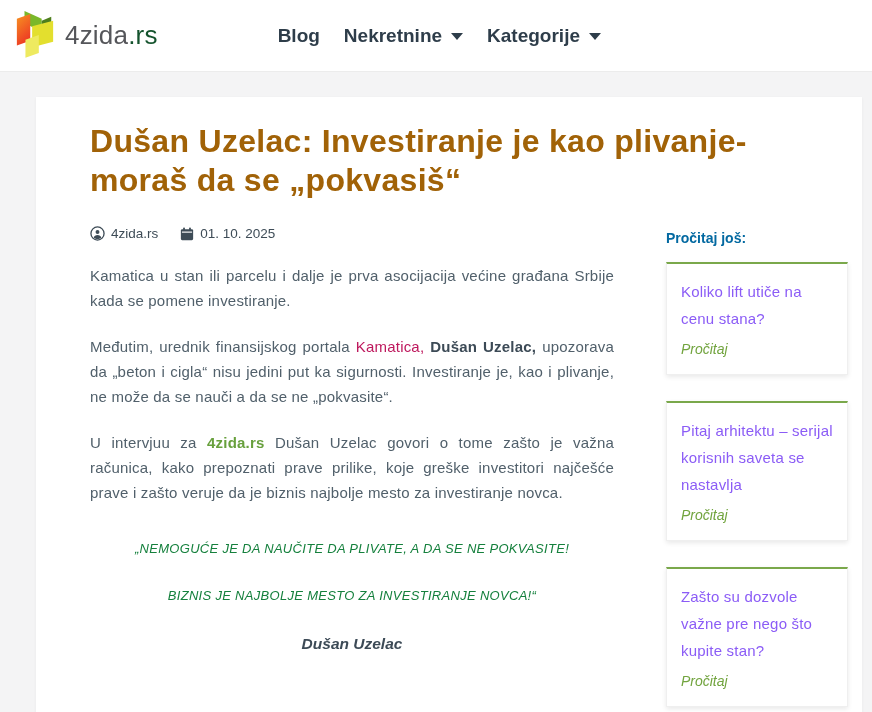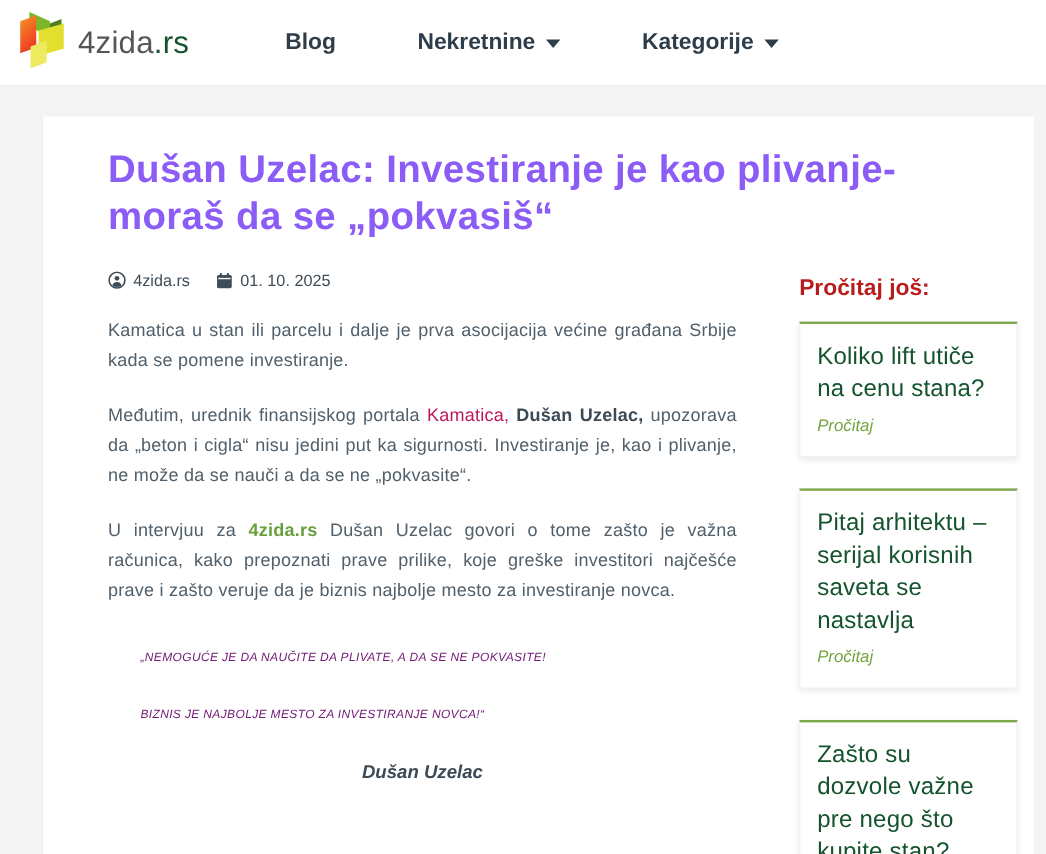--- a/index.html
+++ b/index.html
@@ -14,21 +14,21 @@
   .header {
     height:72px; background:#ffffff;
     display:flex; align-items:center;
     padding:0 20px 0 14px;
     border-bottom:1px solid #ececec;
   }
   .logo { display:flex; align-items:center; gap:9px; cursor:pointer; }
   .logo-text { font-size:26px; letter-spacing:0.2px; }
   .logo-brand { color:#55565a; font-weight:500;margin-top:46px; }
   .logo-tld { color:#14532d; font-weight:400;text-align:center; }
-  .nav { display:flex; gap:68px; margin-left:80px; align-items:center; }
+  .nav { display:flex; gap:24px; margin-left:120px; align-items:center; }
   .nav-item {
     display:flex; align-items:center; gap:9px;
     font-size:19px; font-weight:700; color:#2e3d4a;
     cursor:pointer; white-space:nowrap;
   }
   .caret {
     width:0; height:0; display:inline-block;
     border-left:6px solid transparent; border-right:6px solid transparent;
     border-top:7px solid #2e3d4a; margin-top:2px;
   }
@@ -40,21 +40,21 @@
     min-height:615px;
     padding:25px 14px 30px 54px;
     box-shadow:0 1px 3px rgba(0,0,0,0.05);
   }
   .content-wrap { display:flex; }
   .article-col { width:568px; }
   .sidebar-col { width:194px; margin-left:43px; }
 
   .article-title {
     font-size:32px; line-height:39px; font-weight:700;
-    color:#8b5cf6; letter-spacing:0.3px;
+    color:#a16207; letter-spacing:0.3px;
     max-width:660px; margin-bottom:26px;
   }
 
   .meta-row {
     display:flex; align-items:center; gap:22px;
     font-size:13.5px; color:#3e4c57; margin-bottom:22px;
   }
   .meta-item { display:flex; align-items:center; gap:6px; }
   .meta-item svg { display:block; }
   .meta-author { cursor:pointer; }
@@ -63,44 +63,44 @@
   .para {
     font-size:15px; line-height:25px; text-align:justify;
     color:#51606b; margin-bottom:21px; letter-spacing:0.2px;
   }
   .link-light { color:#be185d; text-decoration:none; cursor:pointer; }
   .link-green-bold { color:#68a03d; font-weight:700; text-decoration:none; cursor:pointer; }
   .bold-name { font-weight:700; color:#3c4a56; }
 
   .quote-block { margin-top:30px; }
   .quote-line {
-    font-style:italic; text-align:left;
-    font-size:10px; line-height:27px; color:#701a75;
+    font-style:italic; text-align:center;
+    font-size:13px; line-height:27px; color:#15803d;
     max-width:470px; margin:0 auto 20px auto; letter-spacing:0.3px;
   }
   .quote-signature {
     font-style:italic; font-weight:700; text-align:center;
     font-size:15.5px; color:#3c4a56; margin-top:26px;
   }
 
   
   .sidebar-heading {
-    font-size:19px; font-weight:700; color:#b91c1c;
+    font-size:14px; font-weight:700; color:#0369a1;
     margin:4px 0 16px 0;
   }
   .side-card {
     background:#ffffff;
     border:1px solid #efefef;
     border-top:2px solid #7aa84b;
     box-shadow:0 2px 5px rgba(0,0,0,0.09);
     padding:14px 14px 16px 14px;
     margin-bottom:26px;
   }
   .side-card-title {
-    font-size:20px; line-height:27px; color:#14532d;
+    font-size:15px; line-height:27px; color:#8b5cf6;
     margin-bottom:8px; letter-spacing:0.2px;
   }
   .side-card-link {
     font-size:14px; color:#72a43f; cursor:pointer; display:inline-block;font-style:italic;
   }
 </style>
 </head>
 <body>
 
 <div class="header">

